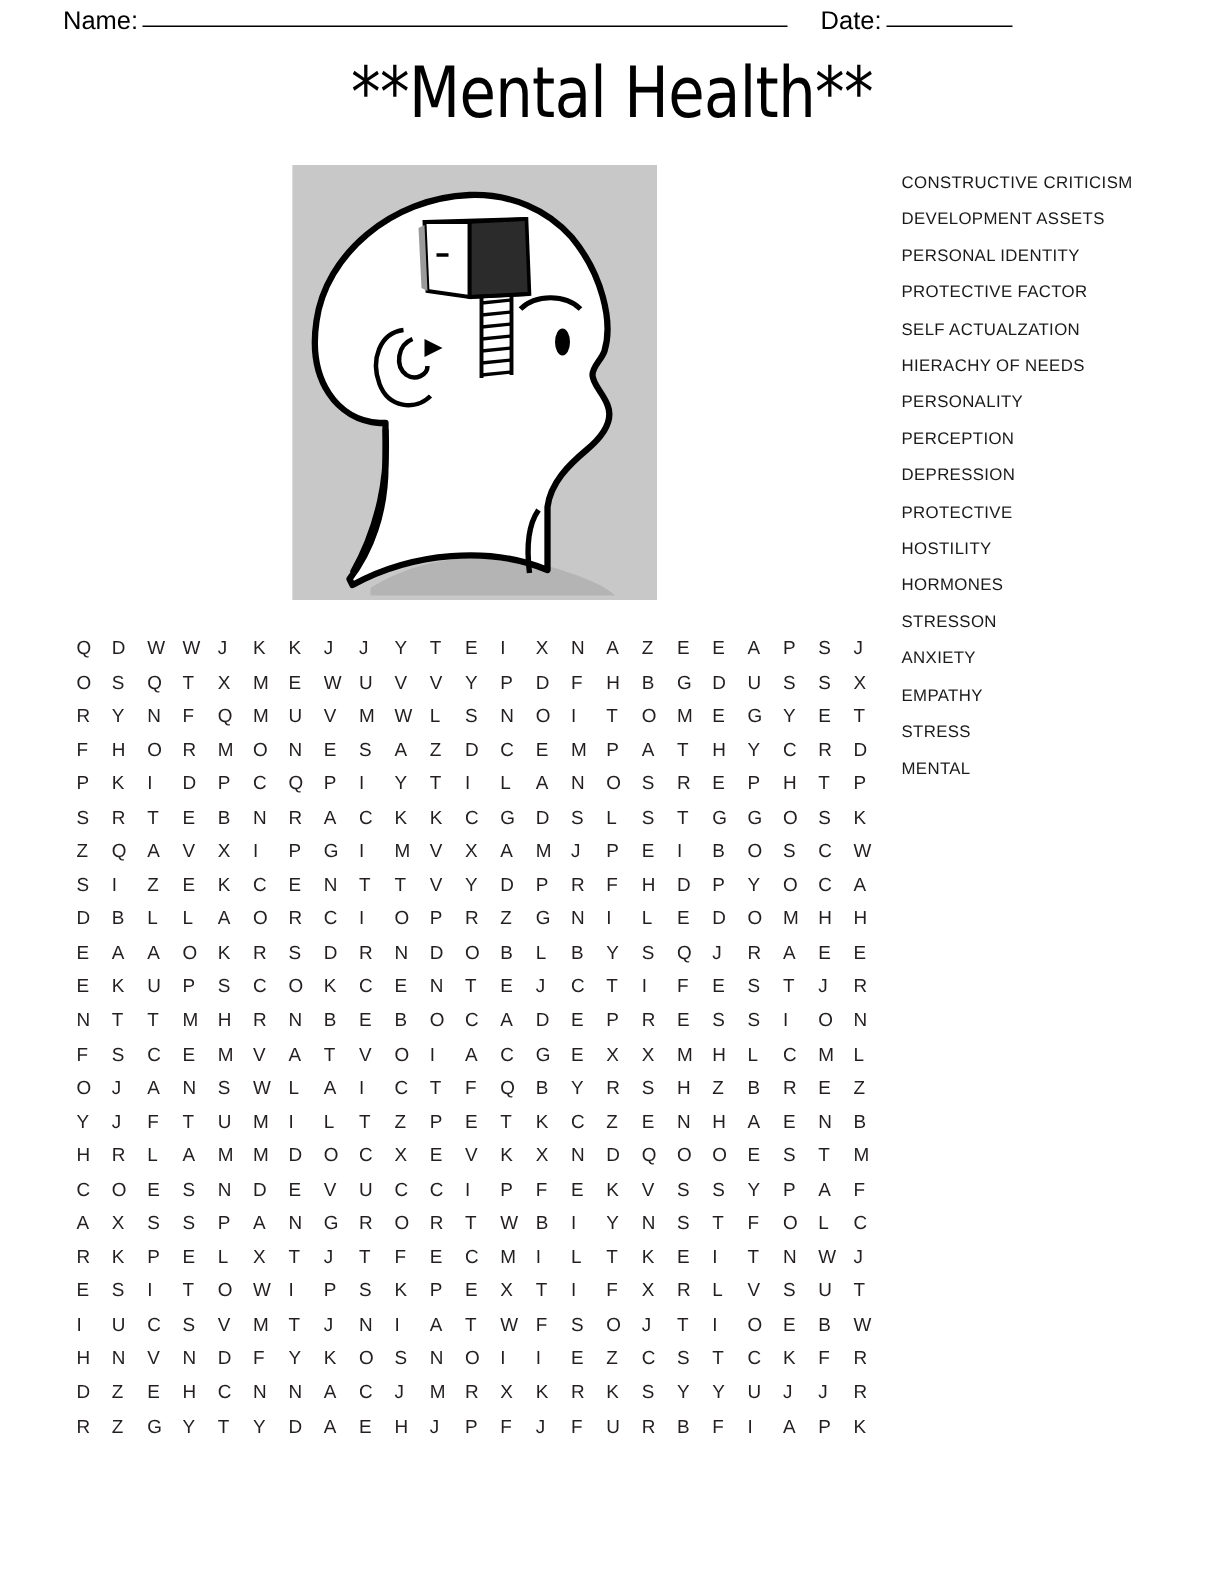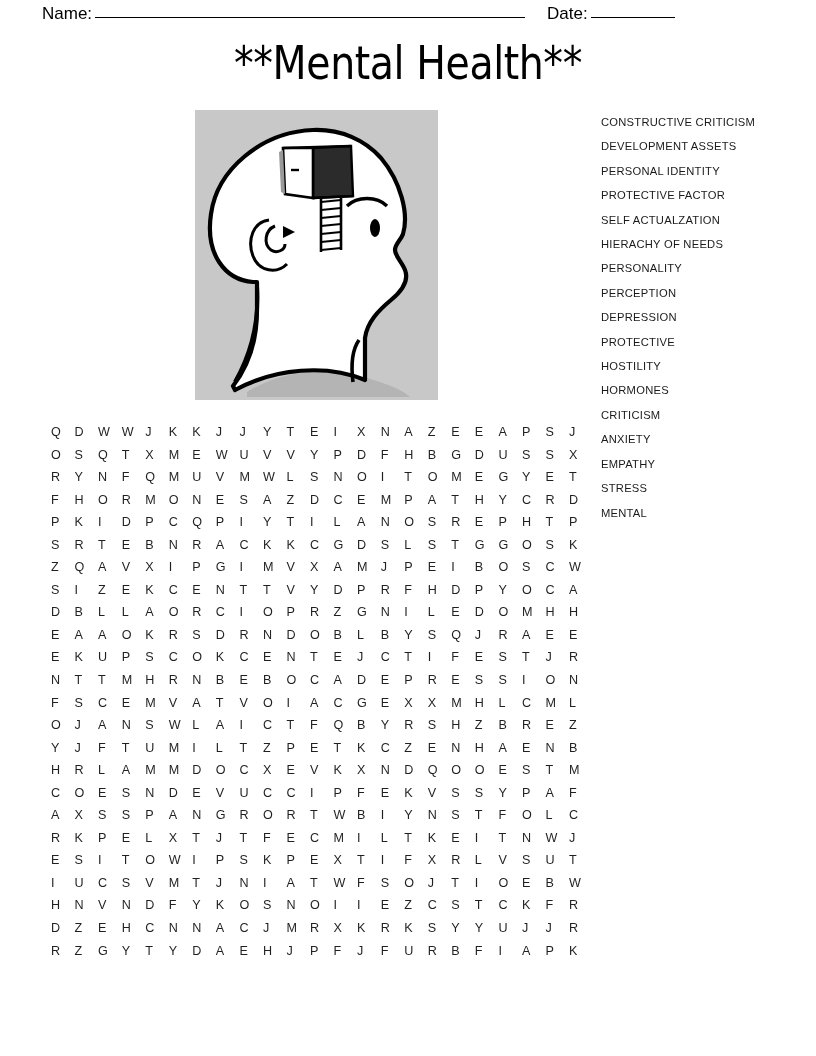--- a/index.html
+++ b/index.html
@@ -179,21 +179,21 @@
   <div class="word-item">PERSONAL IDENTITY</div>
   <div class="word-item">PROTECTIVE FACTOR</div>
   <div class="word-item">SELF ACTUALZATION</div>
   <div class="word-item">HIERACHY OF NEEDS</div>
   <div class="word-item">PERSONALITY</div>
   <div class="word-item">PERCEPTION</div>
   <div class="word-item">DEPRESSION</div>
   <div class="word-item">PROTECTIVE</div>
   <div class="word-item">HOSTILITY</div>
   <div class="word-item">HORMONES</div>
-  <div class="word-item">CRITICISM</div>
+  <div class="word-item">STRESSON</div>
   <div class="word-item">ANXIETY</div>
   <div class="word-item">EMPATHY</div>
   <div class="word-item">STRESS</div>
   <div class="word-item">MENTAL</div>
 </div>
 
 <div class="letter-grid" id="letter-grid">
     <span class="grid-cell">Q</span>
     <span class="grid-cell">D</span>
     <span class="grid-cell">W</span>

